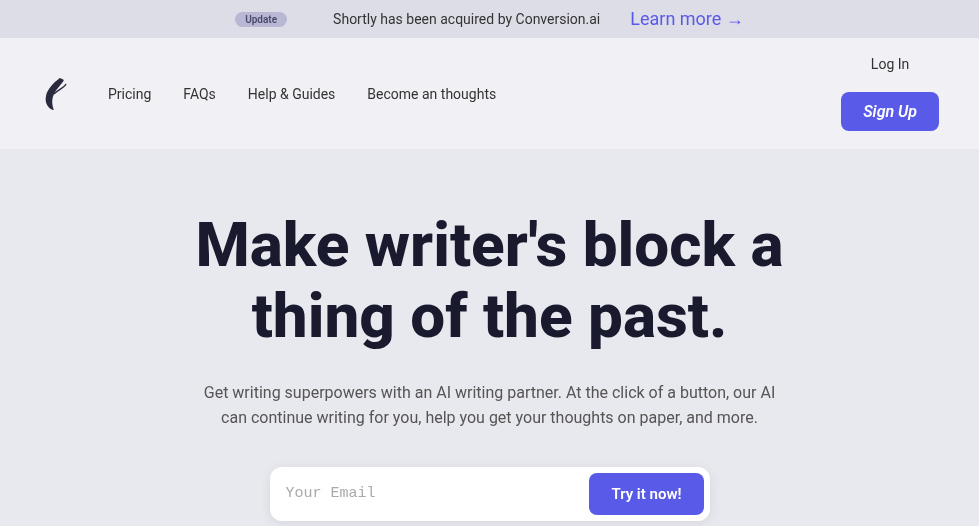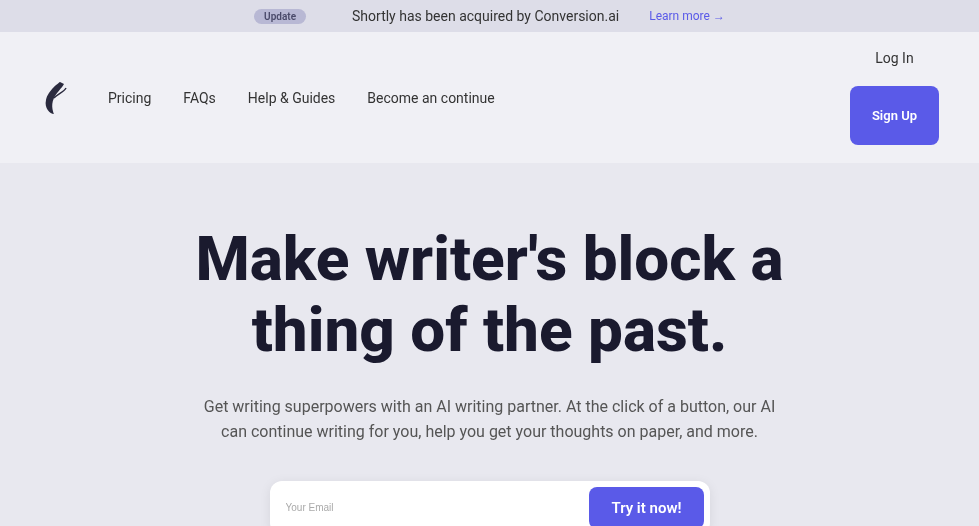--- a/index.html
+++ b/index.html
@@ -39,21 +39,21 @@
     }
 
     .announcement-text {
       color: #333;
       font-size: 14px;
       margin-left: 36px;
     }
 
     .announcement-link {
       color: #5a5ae8;
-      font-size: 12px;
+      font-size: 18px;
       text-decoration: none;
       cursor: pointer;
       margin-left: 20px;
     }
 
     
     .navbar {
       background: #f0f0f5;
       padding: 18px 40px;
       display: flex;
@@ -103,26 +103,27 @@
       cursor: pointer;
       background: none;
       border: none;
       font-family: inherit;
     }
 
     .signup-btn {
       background: #5a5ae8;
       color: white;
       border: none;
-      padding: 22px 22px;
+      padding: 10px 22px;
       border-radius: 8px;
-      font-size: 13px;
+      font-size: 16px;
       font-weight: 600;
       cursor: pointer;
       font-family: inherit;
+      font-style: italic;
     }
 
     
     .hero {
       background: #e8e8ef;
       padding: 60px 40px 50px;
       text-align: center;
       display: flex;
       flex-direction: column;
       align-items: center;
@@ -153,23 +154,23 @@
       border-radius: 12px;
       padding: 6px 6px 6px 16px;
       width: 440px;
       box-shadow: 0 2px 12px rgba(0,0,0,0.08);
     }
 
     .email-input {
       flex: 1;
       border: none;
       outline: none;
-      font-size: 10px;
+      font-size: 15px;
       color: #ef4444;
-      font-family: Liberation Sans, sans-serif;
+      font-family: Liberation Mono, monospace;
       background: transparent;
     }
 
     .email-input::placeholder {
       color: #aaa;
     }
 
     .try-btn {
       background: #5a5ae8;
       color: white;
@@ -197,21 +198,21 @@
     <div class="logo">
       <svg viewBox="0 0 28 36" fill="none" xmlns="http://www.w3.org/2000/svg">
         <path d="M20 2 C20 2, 8 10, 6 20 C4 28, 10 34, 14 34 C14 34, 10 26, 14 18 C16 13, 22 8, 24 4 Z" fill="#2a2a3e" stroke="none"></path>
         <path d="M14 18 C18 14, 24 12, 26 8" stroke="#2a2a3e" stroke-width="1.5" fill="none"></path>
       </svg>
     </div>
     <div class="nav-links">
       <a class="nav-link">Pricing</a>
       <a class="nav-link">FAQs</a>
       <a class="nav-link">Help &amp; Guides</a>
-      <a class="nav-link">Become an continue</a>
+      <a class="nav-link">Become an thoughts</a>
     </div>
   </div>
   <div class="nav-right">
     <button class="login-btn">Log In</button>
     <button class="signup-btn">Sign Up</button>
   </div>
 </nav>
 
 <section class="hero">
   <h1 class="hero-title">Make writer's block a thing of the past.</h1>

